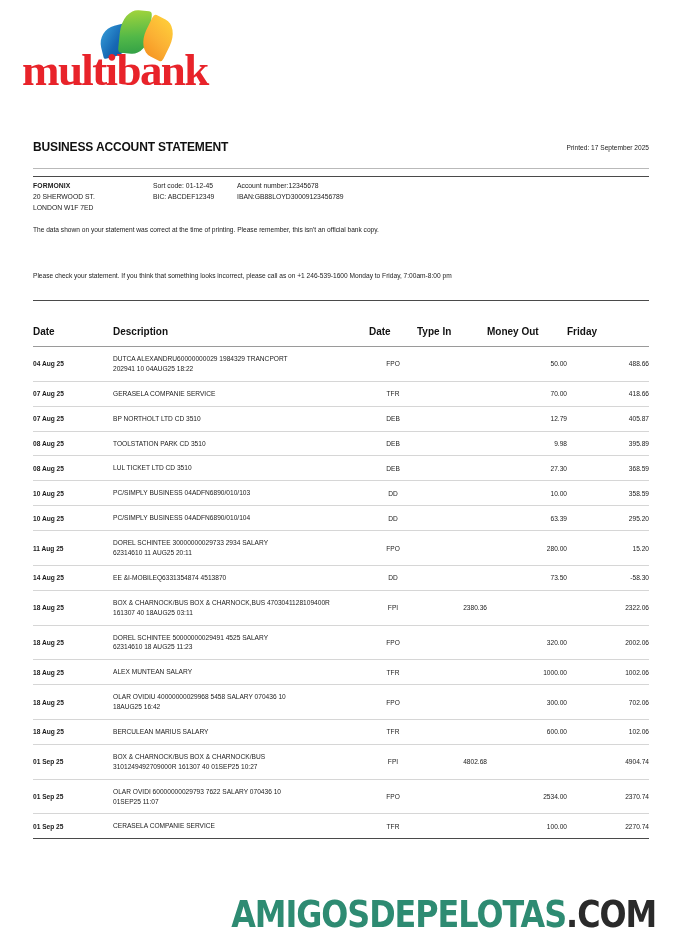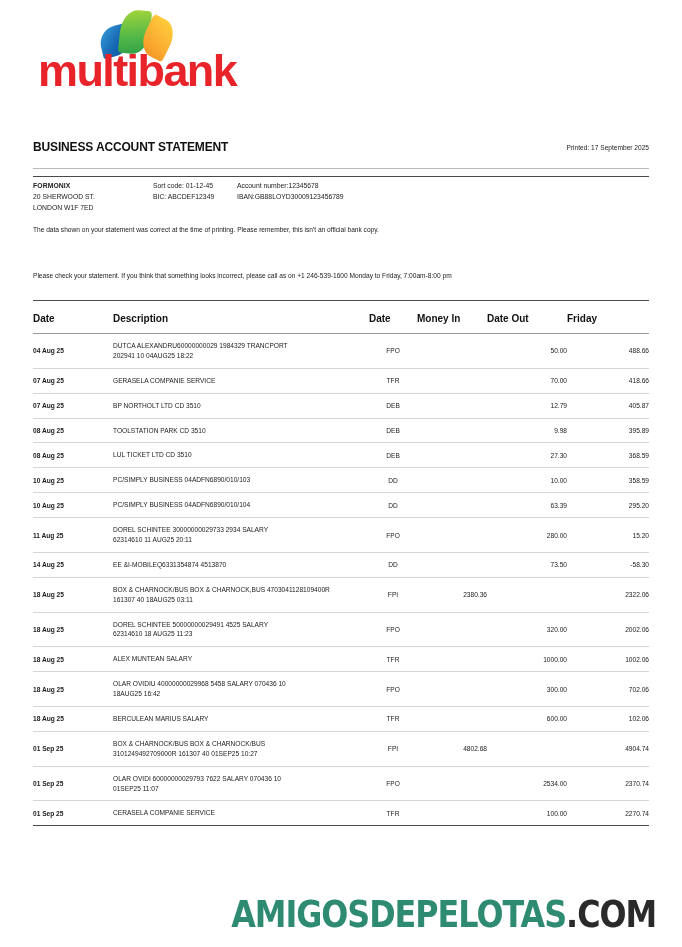--- a/index.html
+++ b/index.html
@@ -65,23 +65,23 @@
     left: 44px;
     top: 8px;
     width: 28px;
     height: 40px;
     background: linear-gradient(200deg, #ffd23a 0%, #fbb034 55%, #f59120 100%);
     border-radius: 10% 55% 10% 55%;
     transform: rotate(26deg);
   }
   .wordmark {
     position: absolute;
-    left: 16px;
+    left: 0px;
     top: 40px;
-    font-family: Liberation Sans, sans-serif;
+    font-family: Liberation Serif, serif;
     font-size: 45px;
     font-weight: bold;
     letter-spacing: -1.6px;
     line-height: 1;
   }
 
   
   .title-row {
     position: absolute;
     left: 33px;
@@ -161,21 +161,21 @@
   }
   table.stmt {
     width: 100%;
     border-collapse: collapse;
     table-layout: fixed;
   }
   table.stmt thead th {
     font-size: 10px;
     font-weight: bold;
     text-align: left;
-    padding: 12px 0 9px 0;
+    padding: 25px 0 9px 0;
     border-top: 1.3px solid #4a4a4a;
     border-bottom: 1.3px solid #9a9a9a;
     color: #111;
   }
   th.c-date  { width: 80px; padding-left: 2px; }
   th.c-desc  { width: 256px; margin-top: 42px; }
   th.c-type  { width: 48px;  text-align: center; }
   th.c-in    { width: 70px;  text-align: right; padding-right: 6px; }
   th.c-out   { width: 80px;  text-align: right; padding-right: 12px; }
   th.c-bal   { width: 82px;  text-align: right; padding-right: 2px; }
@@ -252,22 +252,22 @@
   <div class="notice">The data shown on your statement was correct at the time of printing. Please remember, this isn't an official bank copy.</div>
   <div class="notice2">Please check your statement. If you think that something looks incorrect, please call as on +1 246-539-1600 Monday to Friday, 7:00am-8:00 pm</div>
 
   <div class="table-wrap">
     <table class="stmt">
       <thead>
         <tr>
           <th class="c-date">Date</th>
           <th class="c-desc">Description</th>
           <th class="c-type">Date</th>
-          <th class="c-in">Money In</th>
-          <th class="c-out">Date Out</th>
+          <th class="c-in">Type In</th>
+          <th class="c-out">Money Out</th>
           <th class="c-bal">Friday</th>
         </tr>
       </thead>
       <tbody id="tbody">
           <tr>
             <td class="c-date">04 Aug 25</td>
             <td class="c-desc">
               <div>DUTCA ALEXANDRU60000000029 1984329 TRANCPORT</div>
               <div>202941 10 04AUG25 18:22</div>
             </td>

